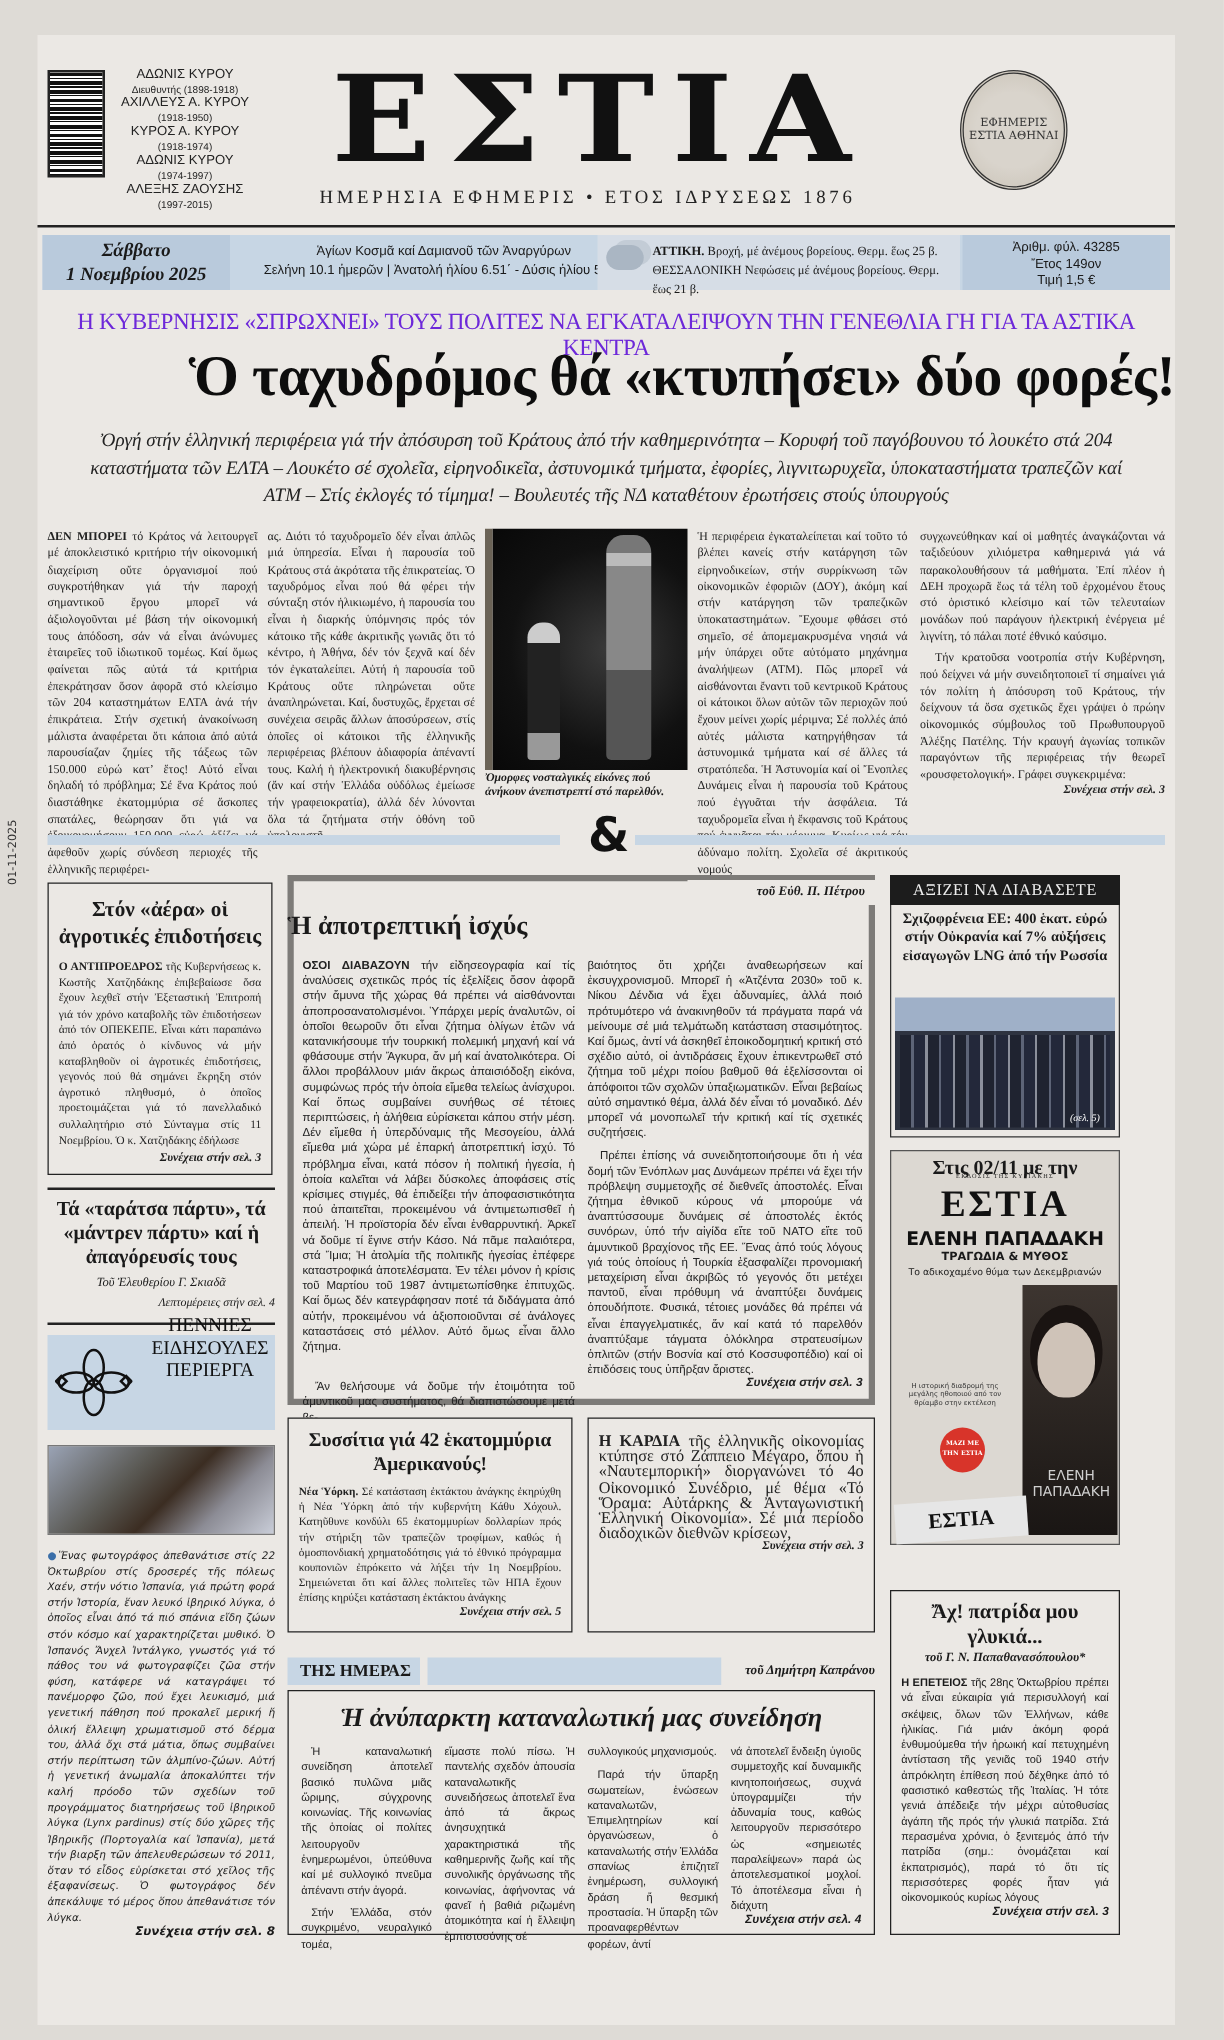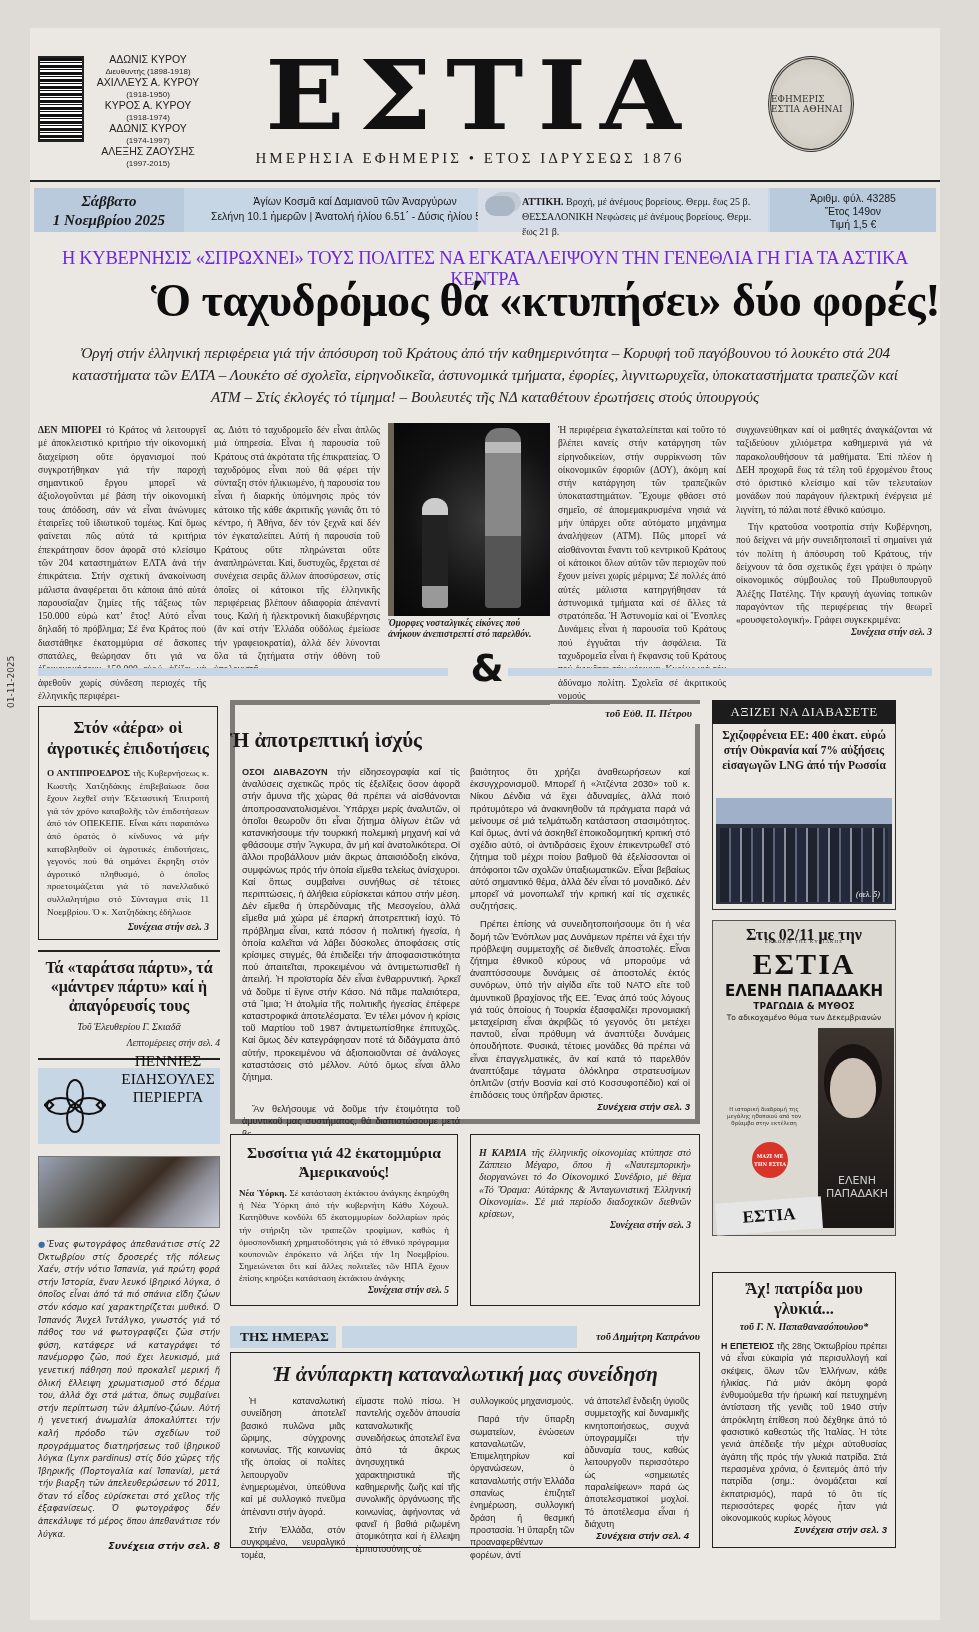--- a/index.html
+++ b/index.html
@@ -9,21 +9,21 @@
   .serif { font-family: "Liberation Serif", "DejaVu Serif", serif; }
   .sans { font-family: "Liberation Sans", "DejaVu Sans", sans-serif; }
 
   
   .barcode { left: 8px; top: 28px; width: 46px; height: 86px; border: 2px solid #222; background: repeating-linear-gradient(180deg,#111 0 3px,#fff 3px 4px,#111 4px 5px,#fff 5px 7px); }
   .founders { left: 60px; top: 26px; width: 116px; text-align: center; font-family: "Liberation Sans", sans-serif; font-size: 10px; line-height: 11.5px; color: #222; }
   .founders .n { font-size: 10.5px; }
   .founders .y { font-size: 8px; }
   .logo { left: 190px; top: 18px; width: 520px; text-align: center; font-family: "DejaVu Serif", serif; font-weight: 900; font-size: 104px; letter-spacing: 14px; line-height: 100px; color: #111; transform: scaleY(0.92); }
   .tagline { left: 210px; top: 122px; width: 460px; text-align: center; font-size: 15px; letter-spacing: 3px; color: #222; }
-  .seal { left: 738px; top: 28px; width: 86px; height: 96px; border-radius: 50%; border: 3px double #333; background: radial-gradient(circle,#d9d4cc 50%,#c9c2b6 100%); display:flex; align-items:center; justify-content:center; font-size: 9px; color:#333; }
+  .seal { left: 738px; top: 28px; width: 86px; height: 96px; border-radius: 50%; border: 3px double #333; background: radial-gradient(circle,#d9d4cc 50%,#c9c2b6 100%); display:flex; align-items:center; justify-content:center; font-size: 9px; color:#333; text-align:center; }
   .rule-top { left: 0; top: 152px; width: 910px; height: 2px; background: #222; }
 
   
   .infobar { left: 4px; top: 160px; width: 902px; height: 44px; background: #c7d6e4; }
   .date-box { left: 4px; top: 160px; width: 150px; height: 44px; background: #b9cadc; text-align: center; font-style: italic; font-weight: bold; font-size: 15px; line-height: 19px; padding-top: 4px; }
   .saint-box { left: 160px; top: 160px; width: 330px; height: 44px; font-size: 10.5px; text-align: center; line-height: 15px; padding-top: 6px; }
   .weather-box { left: 448px; top: 160px; width: 290px; height: 44px; background: #d6dde6; font-size: 10px; line-height: 15px; padding: 6px 0 0 44px; }
   .cloud-icon { left: 455px; top: 168px; width: 30px; height: 20px; border-radius: 12px; background: #aab6c3; box-shadow: 6px -4px 0 #c3ccd6; }
   .issue-box { left: 740px; top: 160px; width: 166px; height: 44px; background: #b9cadc; font-size: 10.5px; text-align: center; line-height: 13px; padding-top: 4px; }
 
@@ -225,21 +225,21 @@
   </div>
 
   <div class="abs box cbox1 serif">
     <div class="box-title" style="font-size:15.5px; line-height:19px;">Συσσίτια γιά 42 ἑκατομμύρια Ἀμερικανούς!</div>
     <div class="col" style="margin-top:6px; font-size:9px; line-height:12.2px;">
       <b>Νέα Ὑόρκη.</b> <span>Σέ κατάσταση ἐκτάκτου ἀνάγκης ἐκηρύχθη ἡ Νέα Ὑόρκη ἀπό τήν κυβερνήτη Κάθυ Χόχουλ. Κατηῦθυνε κονδύλι 65 ἑκατομμυρίων δολλαρίων πρός τήν στήριξη τῶν τραπεζῶν τροφίμων, καθώς ἡ ὁμοσπονδιακή χρηματοδότησις γιά τό ἐθνικό πρόγραμμα κουπονιῶν ἐπρόκειτο νά λήξει τήν 1η Νοεμβρίου. Σημειώνεται ὅτι καί ἄλλες πολιτεῖες τῶν ΗΠΑ ἔχουν ἐπίσης κηρύξει κατάσταση ἐκτάκτου ἀνάγκης</span>
     </div>
     <div class="cont">Συνέχεια στήν σελ. 5</div>
   </div>
   <div class="abs box cbox2 serif">
-    <div class="col" style="margin-top:4px; font-size:10px; line-height:12.2px;font-style:italic;">
+    <div class="col" style="margin-top:4px; font-size:13px; line-height:12.2px;">
       <b>Η ΚΑΡΔΙΑ</b> <span>τῆς ἑλληνικῆς οἰκονομίας κτύπησε στό Ζάππειο Μέγαρο, ὅπου ἡ «Ναυτεμπορική» διοργανώνει τό 4ο Οἰκονομικό Συνέδριο, μέ θέμα «Τό Ὅραμα: Αὐτάρκης &amp; Ἀνταγωνιστική Ἑλληνική Οἰκονομία». Σέ μιά περίοδο διαδοχικῶν διεθνῶν κρίσεων,</span>
     </div>
     <div class="cont">Συνέχεια στήν σελ. 3</div>
   </div>
 
   <div class="abs today-bar serif">ΤΗΣ ΗΜΕΡΑΣ</div>
   <div class="abs today-bar2"></div>
   <div class="abs today-author serif"><i><b>τοῦ Δημήτρη Καπράνου</b></i></div>
   <div class="abs box todaybox serif">
     <div class="today-title">Ἡ ἀνύπαρκτη καταναλωτική μας συνείδηση</div>

